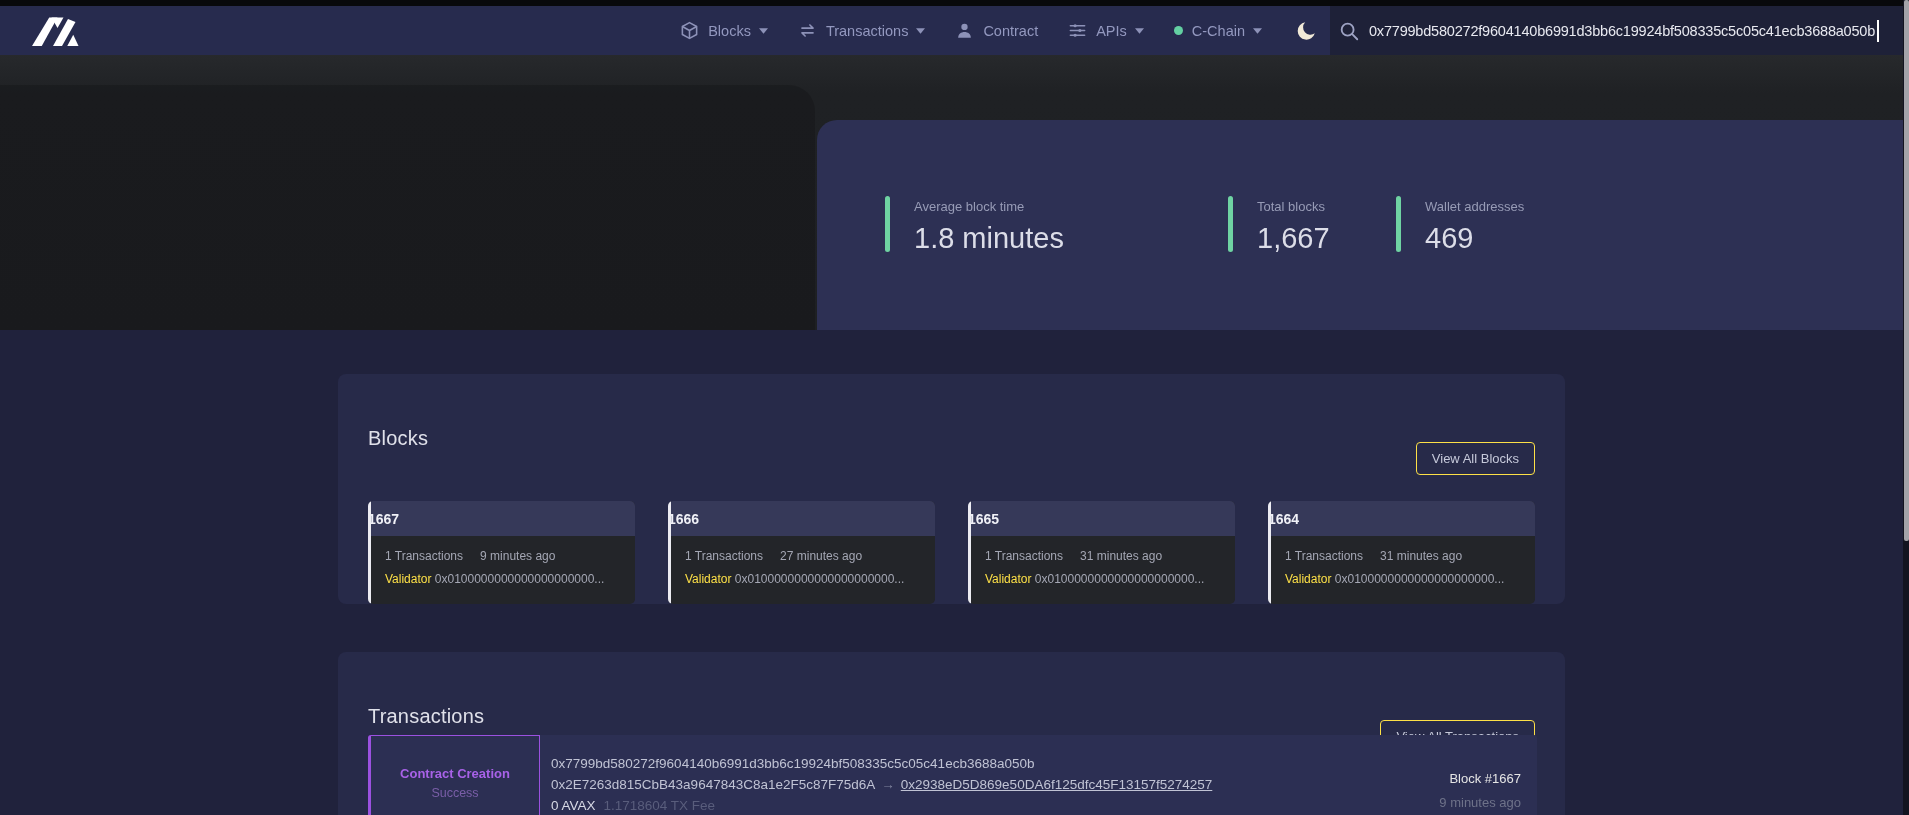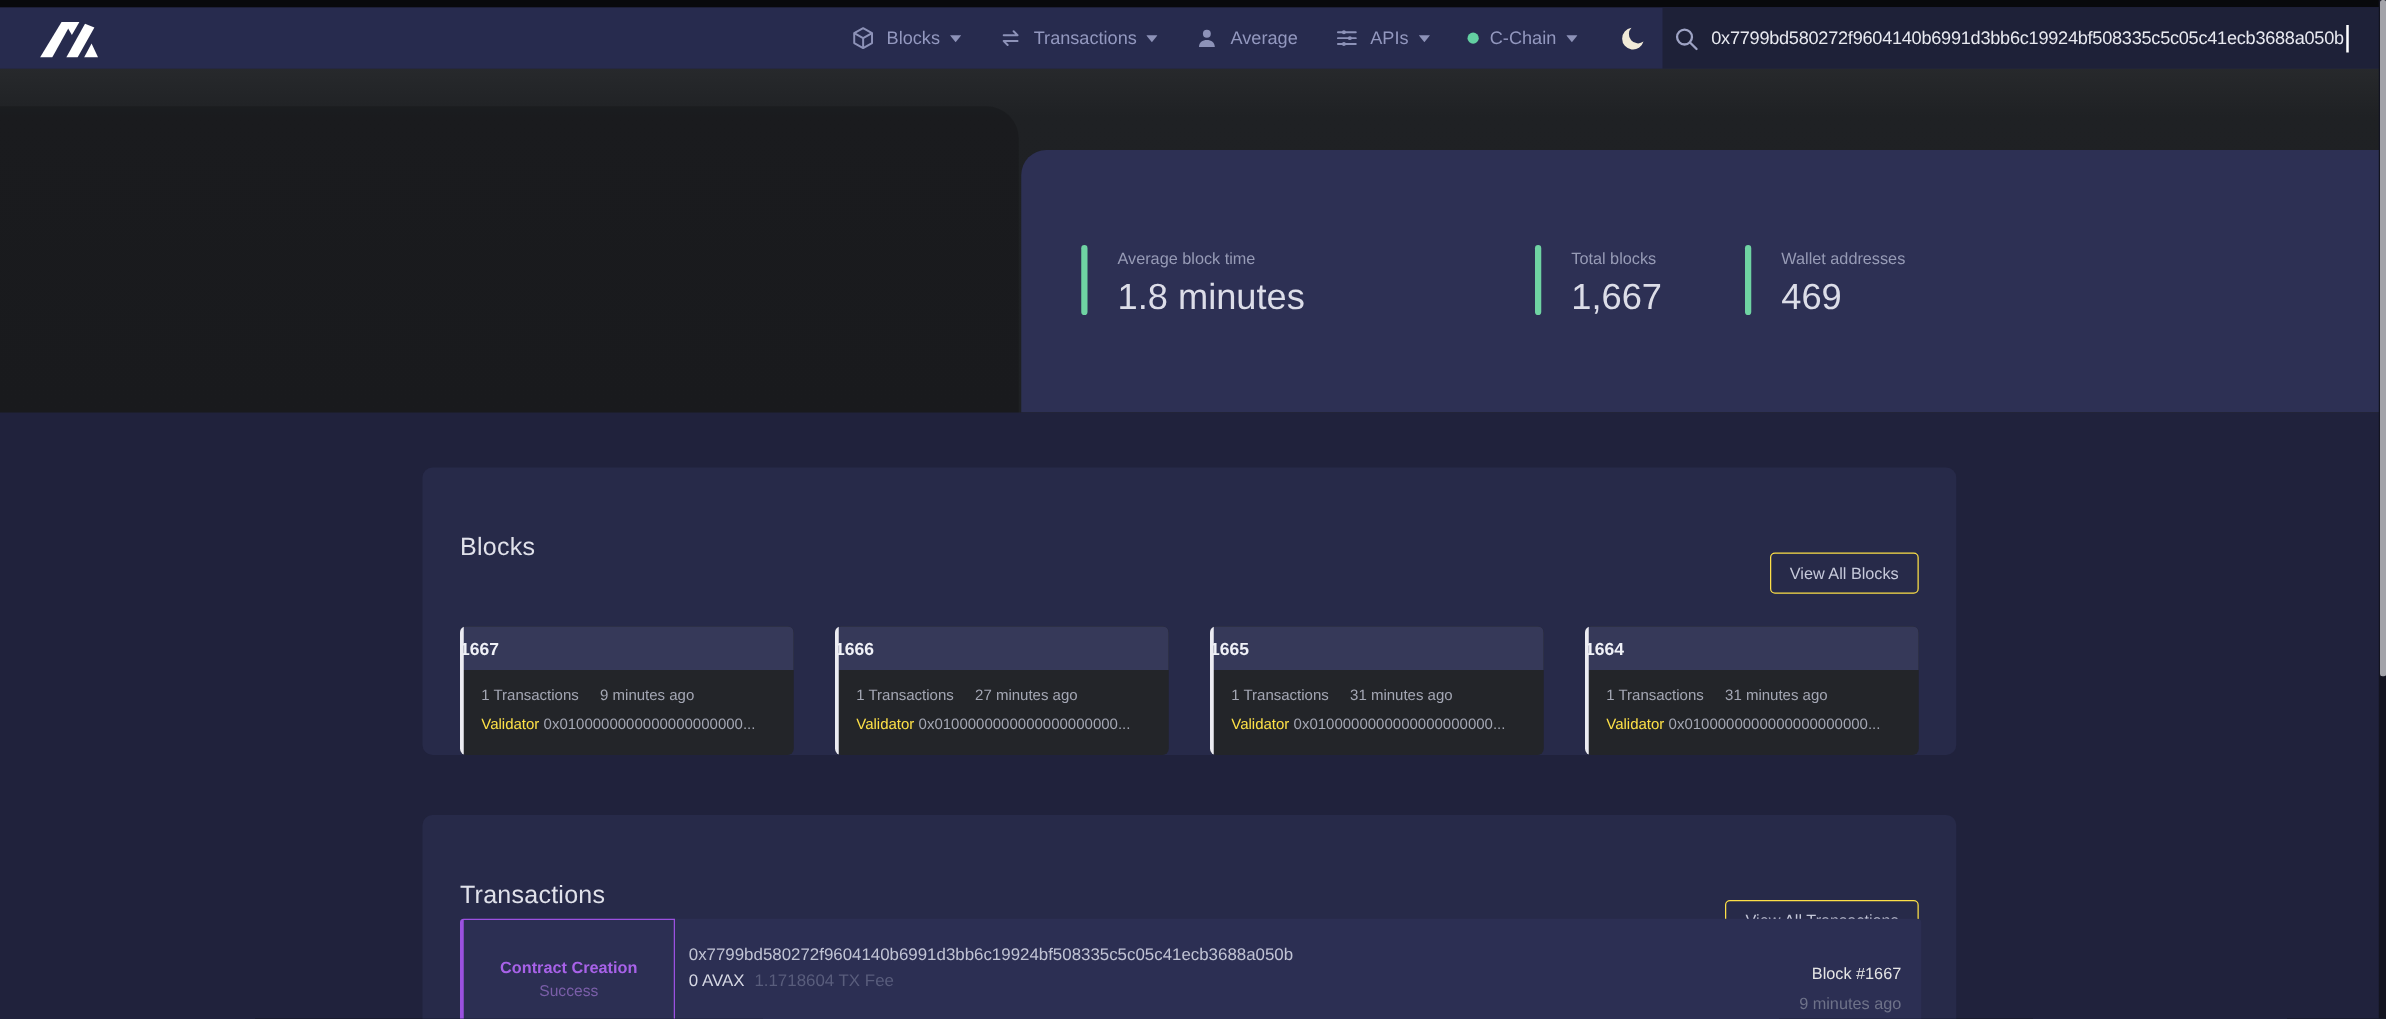--- a/index.html
+++ b/index.html
@@ -163,21 +163,21 @@
         <svg class="chevron" viewBox="0 0 8 5">
             <path d="M0 0 L8 0 L4 5 Z" fill="#8d92b8"></path>
           </svg>
       </div>
 
       <div class="nav-item">
         <svg width="19" height="19" viewBox="0 0 24 24" fill="#8d92b8">
           <circle cx="12" cy="7.5" r="4"></circle>
             <path d="M4 21 c0-4.6 3.6-7.2 8-7.2 s8 2.6 8 7.2 Z"></path>
         </svg>
-        <span>Average</span>
+        <span>Contract</span>
       </div>
 
       <div class="nav-item">
         <svg width="19" height="19" viewBox="0 0 24 24" fill="none" stroke="#8d92b8" stroke-width="2" stroke-linecap="round">
           <path d="M3 6 H21 M3 12 H21 M3 18 H21"></path>
           <circle cx="9" cy="6" r="2" fill="#8d92b8" stroke="none"></circle>
           <circle cx="15" cy="12" r="2" fill="#8d92b8" stroke="none"></circle>
           <circle cx="9" cy="18" r="2" fill="#8d92b8" stroke="none"></circle>
         </svg>
         <span>APIs</span>
@@ -209,21 +209,21 @@
       <span class="search-text">0x7799bd580272f9604140b6991d3bb6c19924bf508335c5c05c41ecb3688a050b</span>
       <span class="caret"></span>
     </div>
   </div>
 
   <div class="hero">
     <div class="hero-shape"></div>
 
     <div class="stats-panel">
 
-      <div class="stat" style="left:48px">
+      <div class="stat" style="left:68px">
         <div class="stat-bar"></div>
         <div>
           <div class="stat-label">Average block time</div>
           <div class="stat-value">1.8 minutes</div>
         </div>
       </div>
 
 
       <div class="stat" style="left:411px">
         <div class="stat-bar"></div>
@@ -322,20 +322,23 @@
     </div>
 
     <div class="tx-row">
       <div class="tx-badge">
         <div class="tx-type">Contract Creation</div>
         <div class="tx-status">Success</div>
       </div>
 
       <div class="tx-main">
         <div class="tx-hash">0x7799bd580272f9604140b6991d3bb6c19924bf508335c5c05c41ecb3688a050b</div>
+        <div class="tx-addresses">
+          <span>0x2E7263d815CbB43a9647843C8a1e2F5c87F75d6A</span><span class="tx-arrow">→</span><span class="tx-to">0x2938eD5D869e50DA6f125dfc45F13157f5274257</span>
+        </div>
         <div class="tx-valueline">
           <span class="tx-value">0 AVAX</span><span class="tx-fee">1.1718604 TX Fee</span>
         </div>
       </div>
 
       <div class="tx-right">
         <div class="tx-block">Block #1667</div>
         <div class="tx-time">9 minutes ago</div>
       </div>
     </div>

